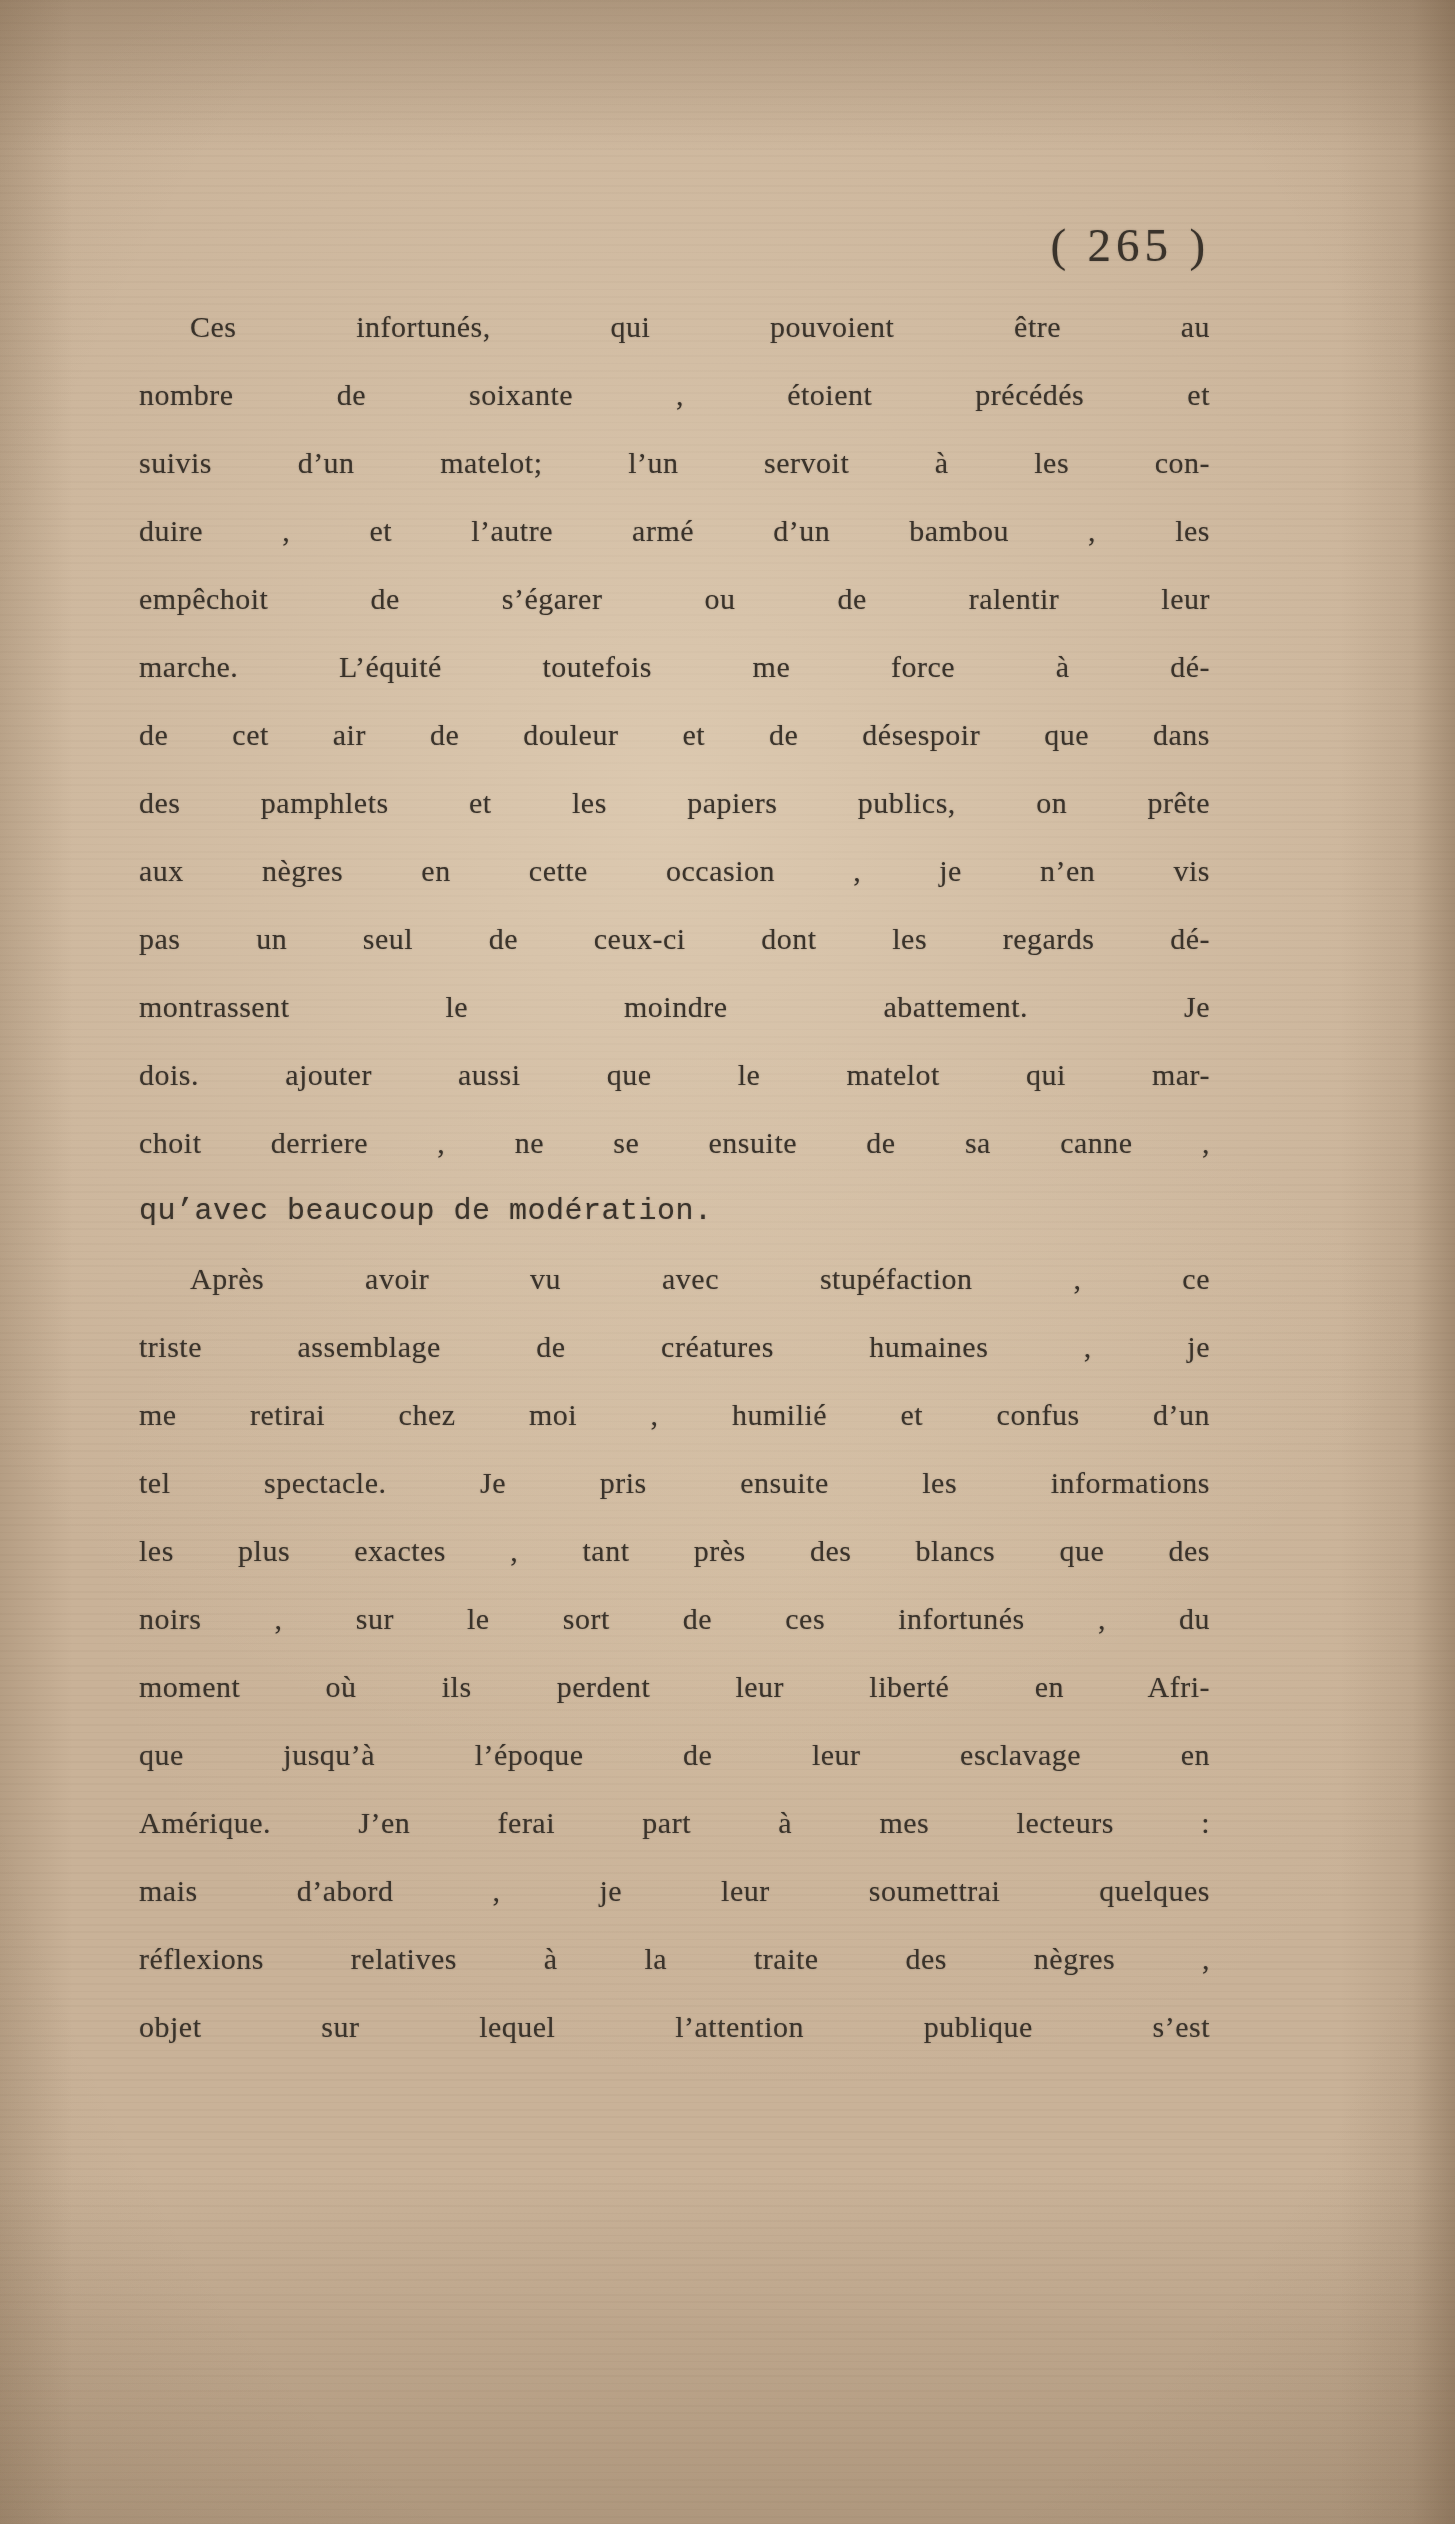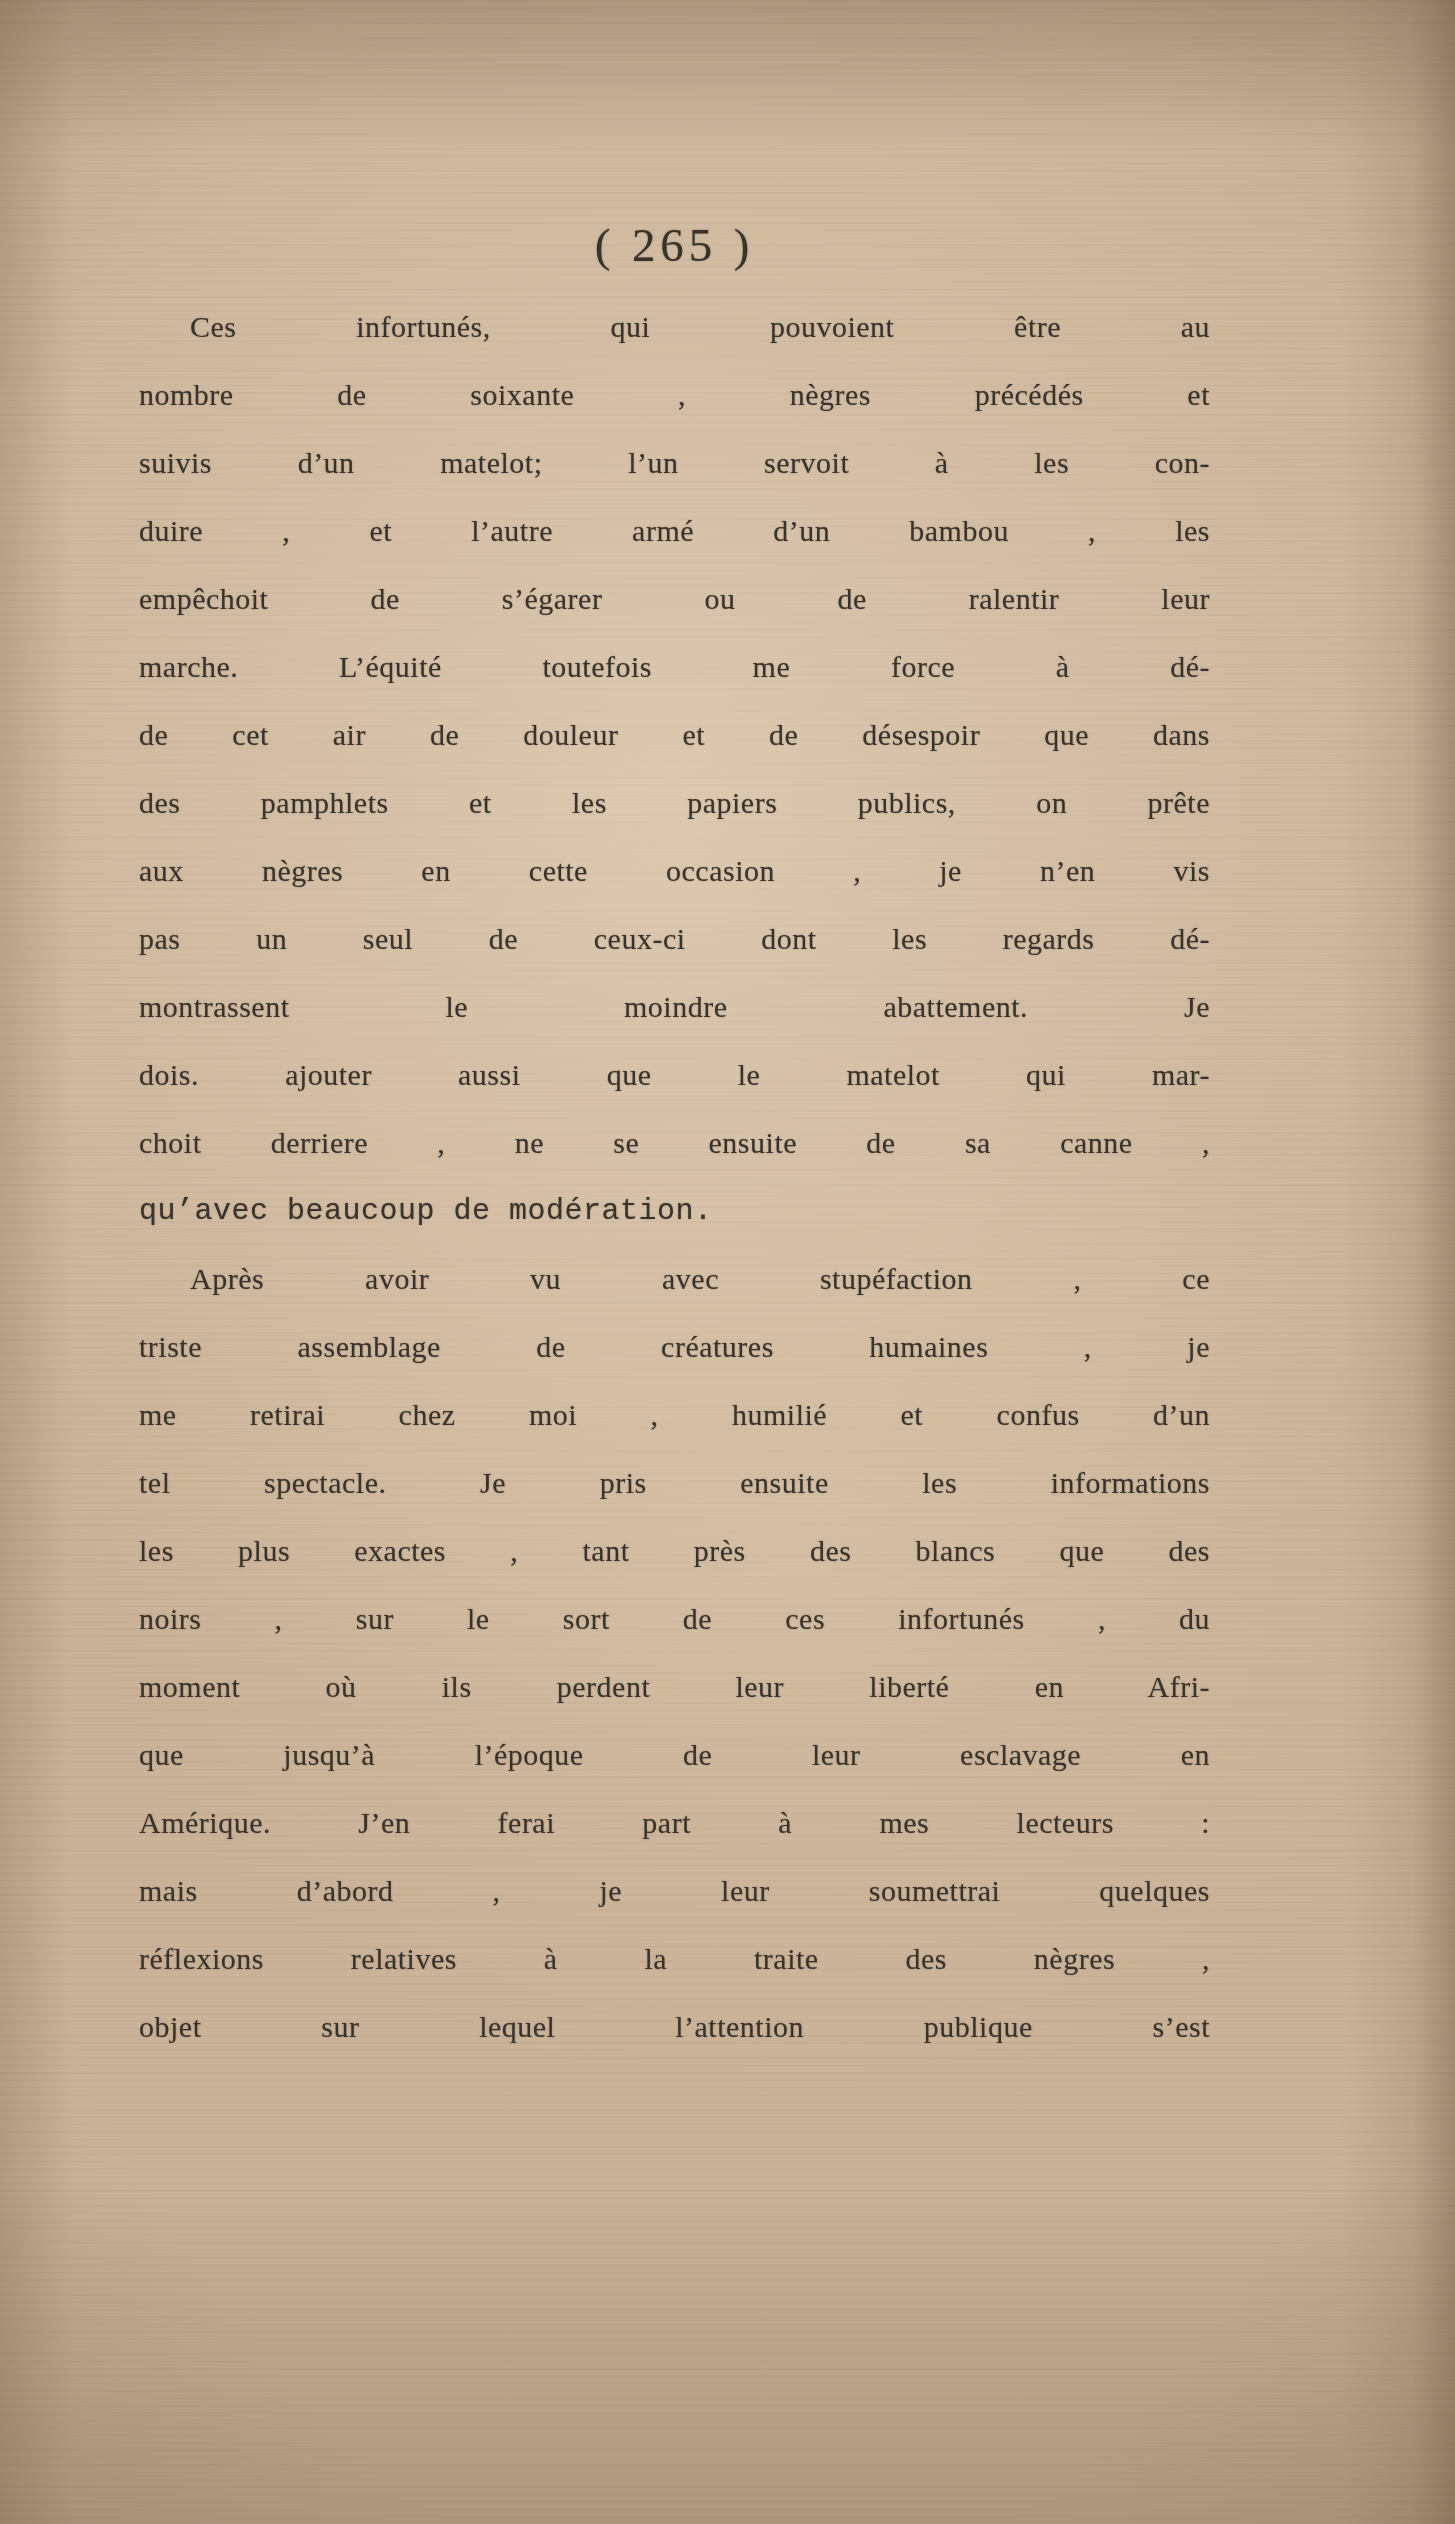--- a/index.html
+++ b/index.html
@@ -36,21 +36,21 @@
       repeating-linear-gradient(to bottom, rgba(90,70,50,0.045) 0px, rgba(90,70,50,0.045) 1.6px, rgba(255,255,255,0) 1.6px, rgba(255,255,255,0) 7.4px);
   }
   .text-block {
     position: absolute;
     left: 139px;
     top: 218px;
     width: 1071px;
     color: #3a332b;
   }
   .page-number {
-    text-align: center;
+    text-align: right;
     font-size: 47px;
     letter-spacing: 4.9px;
     margin-bottom: 21px;
     color: #3a332b;
     text-shadow: 0 0 1.6px rgba(58,51,43,0.45);
   }
   .line {
     font-size: 30px;
     line-height: 68px;
     height: 68px;
@@ -72,21 +72,21 @@
 </head>
 <body>
 
 <div class="paper">
   <div class="text-block">
 
     <div class="page-number">( 265 )</div>
 
     <div>
       <div class="line indent">Ces infortunés, qui pouvoient être au</div>
-      <div class="line">nombre de soixante , nègres précédés et</div>
+      <div class="line">nombre de soixante , étoient précédés et</div>
       <div class="line">suivis d’un matelot; l’un servoit à les con-</div>
       <div class="line">duire , et l’autre armé d’un bambou , les</div>
       <div class="line">empêchoit de s’égarer ou de ralentir leur</div>
       <div class="line">marche. L’équité toutefois me force à dé-</div>
       <div class="line">de cet air de douleur et de désespoir que dans</div>
       <div class="line">des pamphlets et les papiers publics, on prête</div>
       <div class="line">aux nègres en cette occasion , je n’en vis</div>
       <div class="line">pas un seul de ceux-ci dont les regards dé-</div>
       <div class="line">montrassent le moindre abattement. Je</div>
       <div class="line">dois. ajouter aussi que le matelot qui mar-</div>

